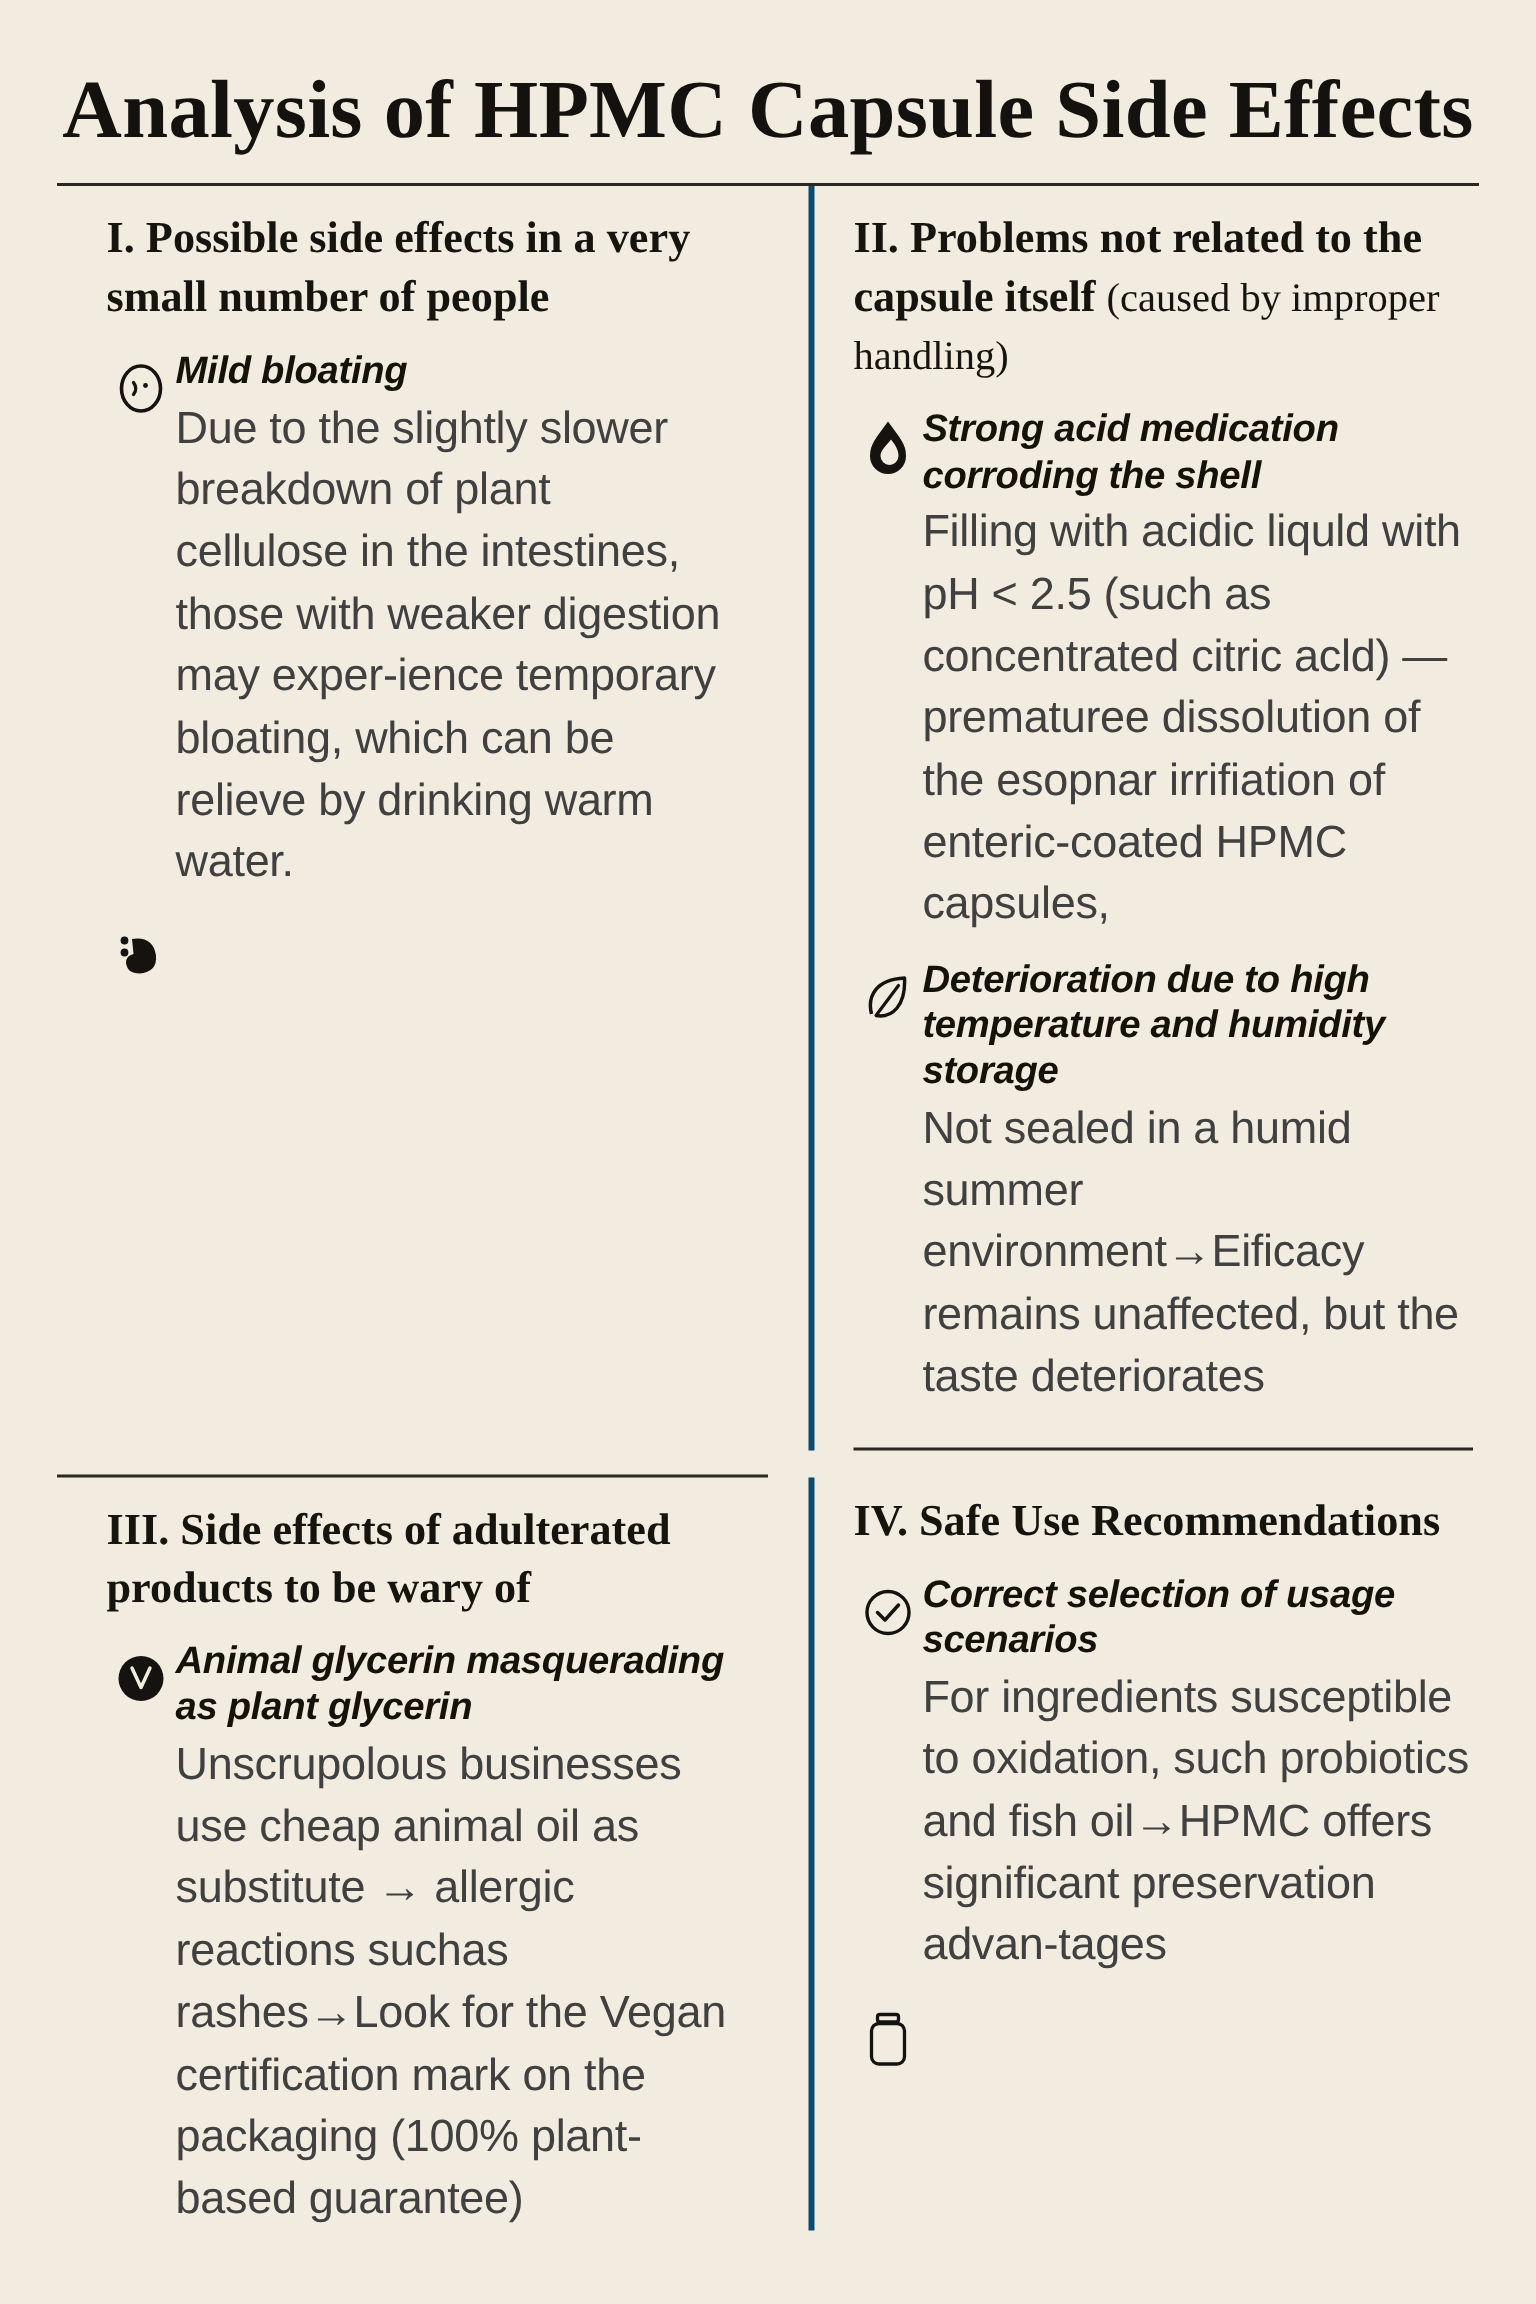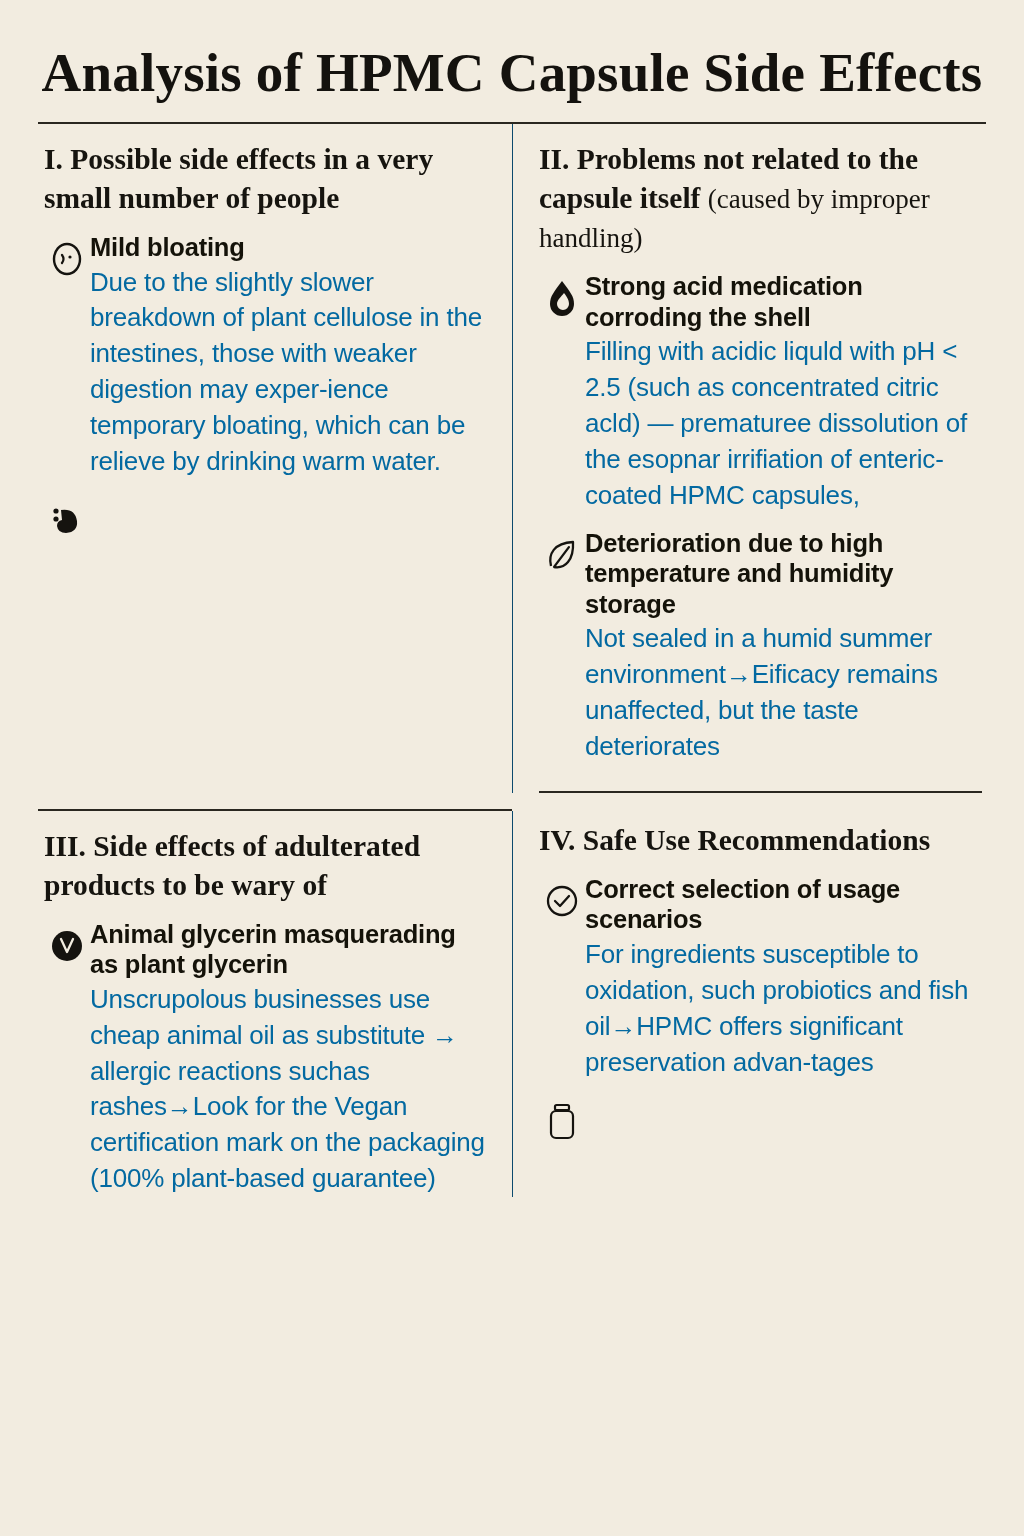--- a/index.html
+++ b/index.html
@@ -35,29 +35,30 @@
     height: 2px;
     background: #2a2720;
     width: 100%;
   }
   .grid {
     display: flex;
     width: 100%;
   }
   .col {
     box-sizing: border-box;
+    margin-left: 27px;
   }
   .col-left {
     width: 50%;
     padding: 16px 26px 0 6px;
   }
   .col-right {
     width: 50%;
     padding: 16px 4px 0 26px;
-    border-left: 1px solid #0c4a6e;
+    border-left: 4px solid #0c4a6e;
   }
   .row-two .col-left {
   }
   .row-two .col-right {
     padding-top: 10px;
   }
   .sec-head {
     font-family: "Liberation Serif", serif;
     font-weight: 700;
     font-size: 29.5px;
@@ -85,26 +86,27 @@
     flex: 1 1 auto;
     min-width: 0;
   }
   .item-title {
     font-weight: 700;
     font-size: 25.5px;
     line-height: 1.2;
     letter-spacing: -0.2px;
     margin: 0 0 2px 0;
     color: #141209;
+    font-style: italic;
   }
   .item-text {
-    font-size: 26px;
+    font-size: 30px;
     line-height: 1.38;
     letter-spacing: -0.2px;
-    color: #0369a1;
+    color: #404040;
     margin: 0;
     white-space: pre-line;
   }
   .mid-rule {
     height: 2px;
     background: #2a2720;
     margin: 0;
   }
   .rule-left {
     width: 50%;

